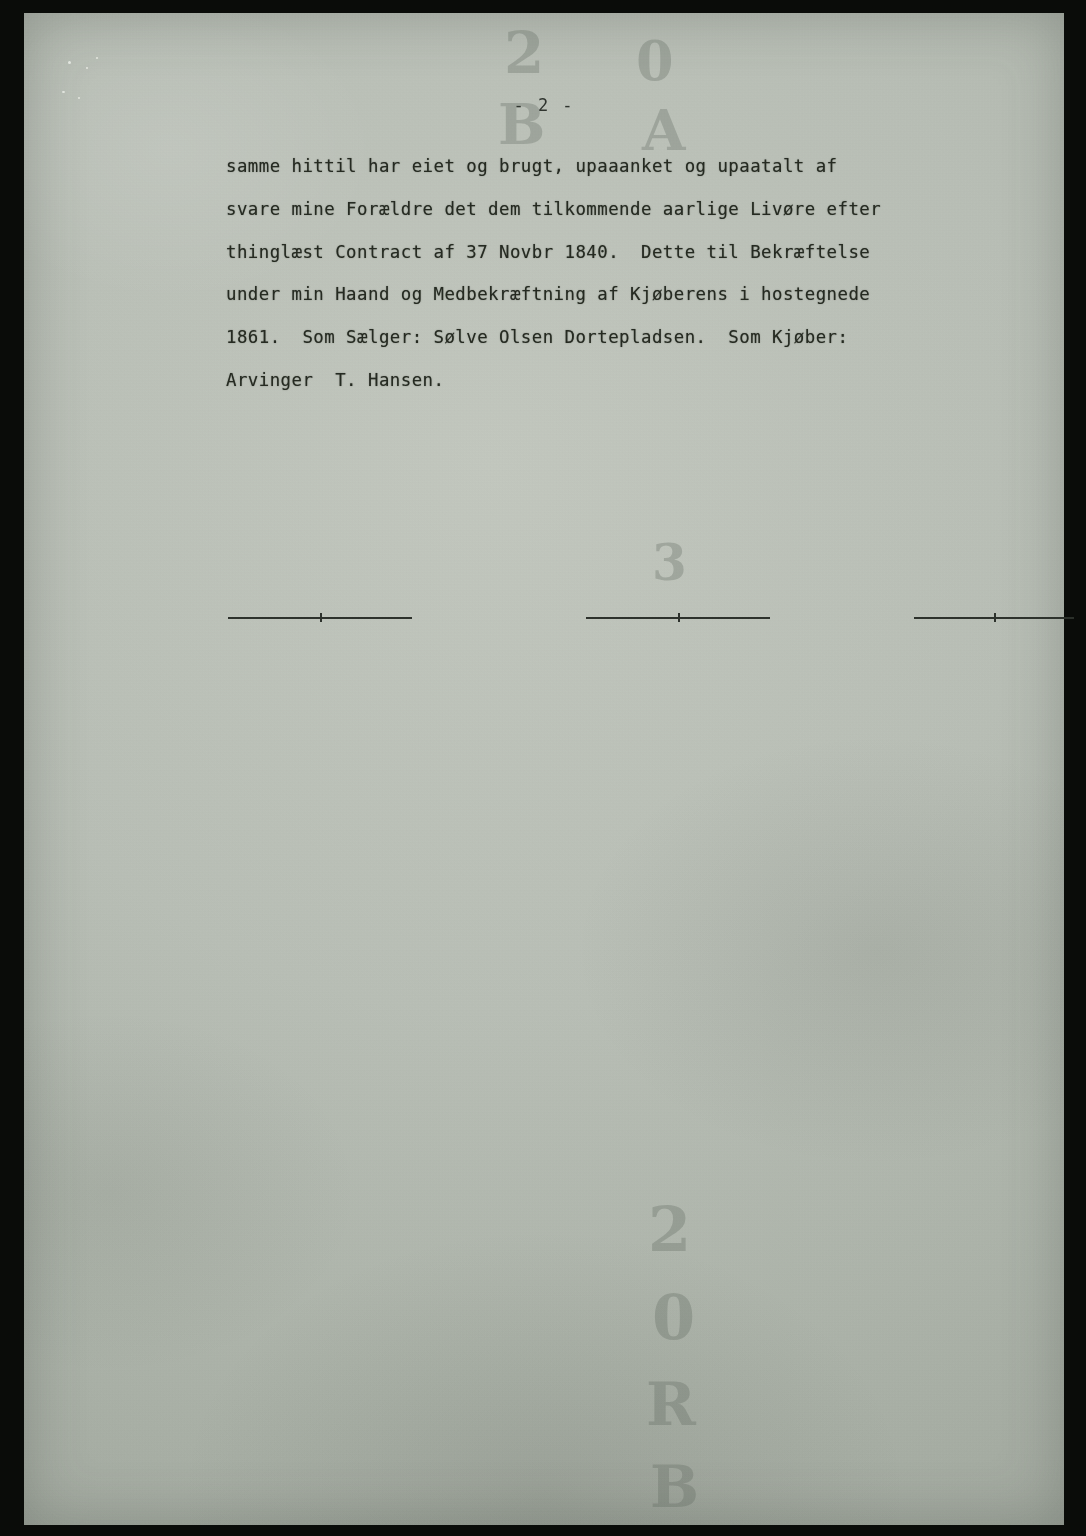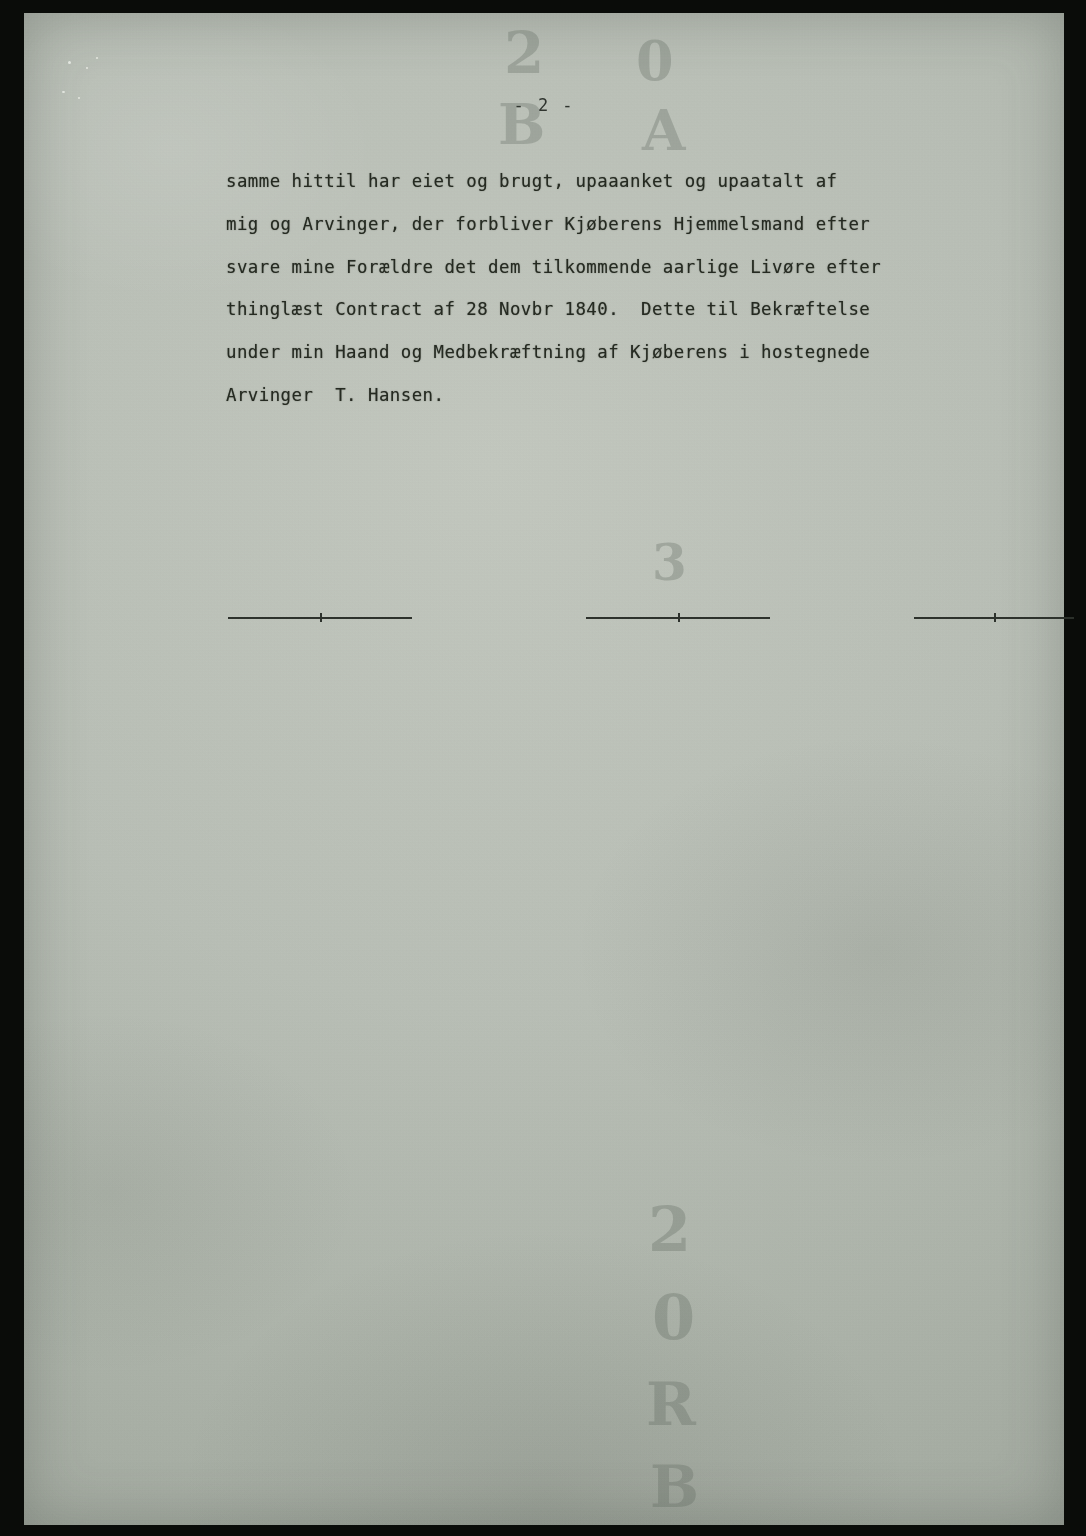--- a/index.html
+++ b/index.html
@@ -86,21 +86,21 @@
     text-align: center;
     font-family: "DejaVu Sans Mono", monospace;
     font-size: 17px;
     color: #2e332d;
     letter-spacing: 2px;
   }
 
   #body-text {
     position: absolute;
     left: 202px;
-    top: 147px;
+    top: 132px;
     width: 800px;
   }
   .doc-line {
     font-family: "DejaVu Sans Mono", monospace;
     font-size: 17.4px;
     line-height: 42.8px;
     color: #23281f;
     letter-spacing: 0.45px;
     white-space: pre;
     text-shadow: 0 0 1.2px rgba(35,40,31,0.55);
@@ -155,24 +155,24 @@
     <div class="speck" style="left:44px; top:48px; width:3px; height:3px;"></div>
     <div class="speck" style="left:62px; top:54px; width:2px; height:2px;"></div>
     <div class="speck" style="left:72px; top:44px; width:2px; height:2px;"></div>
     <div class="speck" style="left:38px; top:78px; width:3px; height:2px;"></div>
     <div class="speck" style="left:54px; top:84px; width:2px; height:2px;"></div>
 
     <div id="page-number">- 2 -</div>
 
     <div id="body-text">
       <div class="doc-line">samme hittil har eiet og brugt, upaaanket og upaatalt af</div>
-      <div class="doc-line">mig og Arvinger, der forbliver Kjøberens Hjemmelsmand efter</div>
       <div class="doc-line">svare mine Forældre det dem tilkommende aarlige Livøre efter</div>
-      <div class="doc-line">thinglæst Contract af 28 Novbr 1840.  Dette til Bekræftelse</div>
+      <div class="doc-line">thinglæst Contract af 37 Novbr 1840.  Dette til Bekræftelse</div>
       <div class="doc-line">under min Haand og Medbekræftning af Kjøberens i hostegnede</div>
+      <div class="doc-line">1861.  Som Sælger: Sølve Olsen Dortepladsen.  Som Kjøber:</div>
       <div class="doc-line">Arvinger  T. Hansen.</div>
     </div>
 
     <div id="rules">
       <div class="sig-rule" id="rule-1"></div>
       <div class="sig-rule" id="rule-2"></div>
       <div class="sig-rule" id="rule-3"></div>
     </div>
 
     <div id="grain"></div>

